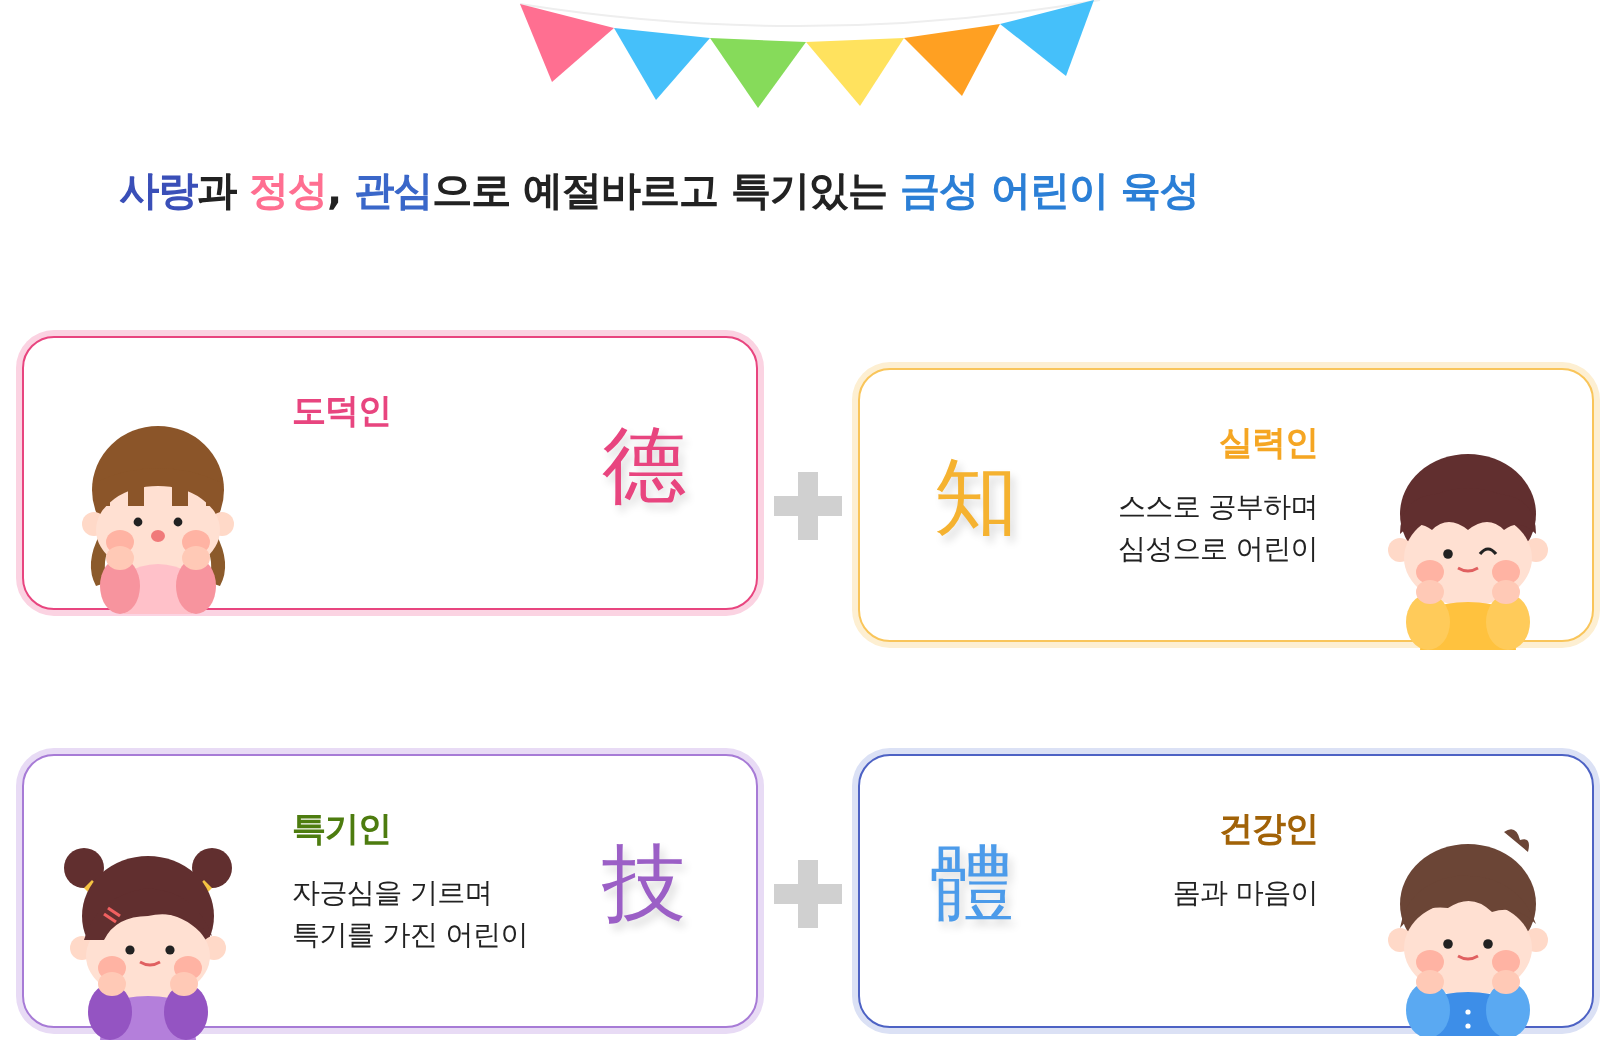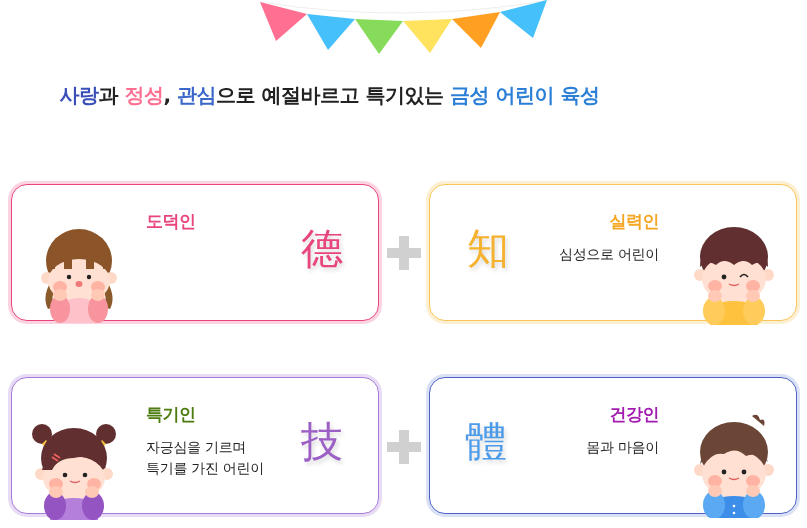--- a/index.html
+++ b/index.html
@@ -44,21 +44,21 @@
   <polygon points="105,19 153,21 129,54" fill="#86DB5A"></polygon>
   <polygon points="153,21 202,19 180,53" fill="#FFE25E"></polygon>
   <polygon points="202,19 250,12 231,48" fill="#FFA022"></polygon>
   <polygon points="250,12 297,0 283,38" fill="#45C0FA"></polygon>
 </svg>
 
 <div class="slogan">
   <span style="color:#3A4FB8">사랑</span><span>과 </span><span style="color:#FF6F91">정성</span><span>, </span><span style="color:#3A67C9">관심</span><span>으로 예절바르고 특기있는 </span><span style="color:#2B7FD6">금성 어린이 육성</span>
 </div>
 
-<div class="card" style="left:11px; top:184px; border:1.5px solid #E8457F; box-shadow:0 0 0 3px #FBD3E2;padding-left:24px;">
+<div class="card" style="left:11px; top:168px; border:1.5px solid #E8457F; box-shadow:0 0 0 3px #FBD3E2;padding-left:24px;">
   <svg class="kid" style="left:22px; top:38px;" width="90" height="100" viewBox="0 0 90 100">
     <path d="M16,60 Q8,75 14,86 L20,84 Q16,74 22,64 Z" fill="#8B5A2B"></path>
     <path d="M74,60 Q82,75 76,86 L70,84 Q74,74 68,64 Z" fill="#8B5A2B"></path>
     <ellipse cx="45" cy="38" rx="33" ry="32" fill="#8B5529"></ellipse>
     <ellipse cx="13" cy="55" rx="6" ry="6" fill="#FFD9C8"></ellipse>
     <ellipse cx="77" cy="55" rx="6" ry="6" fill="#FFD9C8"></ellipse>
     <ellipse cx="45" cy="58" rx="31" ry="22" fill="#FFE0D2"></ellipse>
     <path d="M14,46 L14,34 Q45,20 76,34 L76,46 L69,46 L69,36 L60,36 L60,46 L52,46 L52,36 L38,36 L38,46 L30,46 L30,36 L21,36 L21,46 Z" fill="#8B5529"></path>
     <circle cx="35" cy="54" r="2.2" fill="#222"></circle>
     <circle cx="55" cy="54" r="2.2" fill="#222"></circle>
@@ -74,20 +74,21 @@
   <div class="title" style="left:134px; top:25px; color:#E8457F;">도덕인</div>
   <div class="hanja" style="left:289px; top:36px; color:#E8457F;">德</div>
 </div>
 
 <div class="plus" style="left:387px; top:236px;"></div>
 
 <div class="card" style="left:429px; top:184px; border:1.5px solid #F9C55A; box-shadow:0 0 0 3px #FDEFD2;">
   <div class="hanja" style="left:37px; top:36px; color:#F5B230;">知</div>
   <div class="title" style="right:137px; top:25px; color:#F5A623; text-align:right;font-family:Liberation Mono, monospace;">실력인</div>
   <div class="desc right" style="right:137px; top:59px;">
+    <div>스스로 공부하며</div>
     <div>심성으로 어린이</div>
   </div>
   <svg class="kid" style="left:258px; top:36px;" width="92" height="104" viewBox="0 0 92 104">
     <ellipse cx="46" cy="36" rx="34" ry="30" fill="#612F2F"></ellipse>
     <ellipse cx="12" cy="54" rx="6" ry="6" fill="#FFD9C8"></ellipse>
     <ellipse cx="80" cy="54" rx="6" ry="6" fill="#FFD9C8"></ellipse>
     <ellipse cx="46" cy="58" rx="32" ry="24" fill="#FFE0D2"></ellipse>
     <path d="M12,46 Q12,28 30,26 Q46,20 62,26 Q80,28 80,46 Q72,38 64,44 Q56,36 46,44 Q36,36 28,44 Q20,38 12,46 Z" fill="#612F2F"></path>
     <circle cx="36" cy="56" r="2.4" fill="#222"></circle>
     <path d="M52,56 Q56,51 60,56" stroke="#222" stroke-width="1.6" fill="none"></path>
@@ -130,21 +131,21 @@
     <div>자긍심을 기르며</div>
     <div>특기를 가진 어린이</div>
   </div>
   <div class="hanja" style="left:289px; top:36px; color:#9B5FC6;">技</div>
 </div>
 
 <div class="plus" style="left:387px; top:430px;"></div>
 
 <div class="card" style="left:429px; top:377px; border:1.5px solid #4D62C4; box-shadow:0 0 0 3px #DBE1F5;">
   <div class="hanja" style="left:35px; top:36px; color:#4C9BEA;">體</div>
-  <div class="title" style="right:137px; top:25px; color:#a21caf; text-align:right;">건강인</div>
+  <div class="title" style="right:137px; top:25px; color:#a16207; text-align:right;">건강인</div>
   <div class="desc right" style="right:137px; top:59px;margin-left:32px;">
     <div>몸과 마음이</div>
   </div>
   <svg class="kid" style="left:258px; top:34px;" width="92" height="106" viewBox="0 0 92 106">
     <path d="M64,4 Q70,0 72,8 Q78,6 76,14 Z" fill="#6B4536"></path>
     <ellipse cx="46" cy="40" rx="34" ry="30" fill="#6B4536"></ellipse>
     <ellipse cx="12" cy="58" rx="6" ry="6" fill="#FFD9C8"></ellipse>
     <ellipse cx="80" cy="58" rx="6" ry="6" fill="#FFD9C8"></ellipse>
     <ellipse cx="46" cy="62" rx="32" ry="24" fill="#FFE0D2"></ellipse>
     <path d="M12,52 Q16,30 40,26 Q70,24 80,50 Q70,40 58,44 Q48,34 36,42 Q22,40 12,52 Z" fill="#6B4536"></path>

